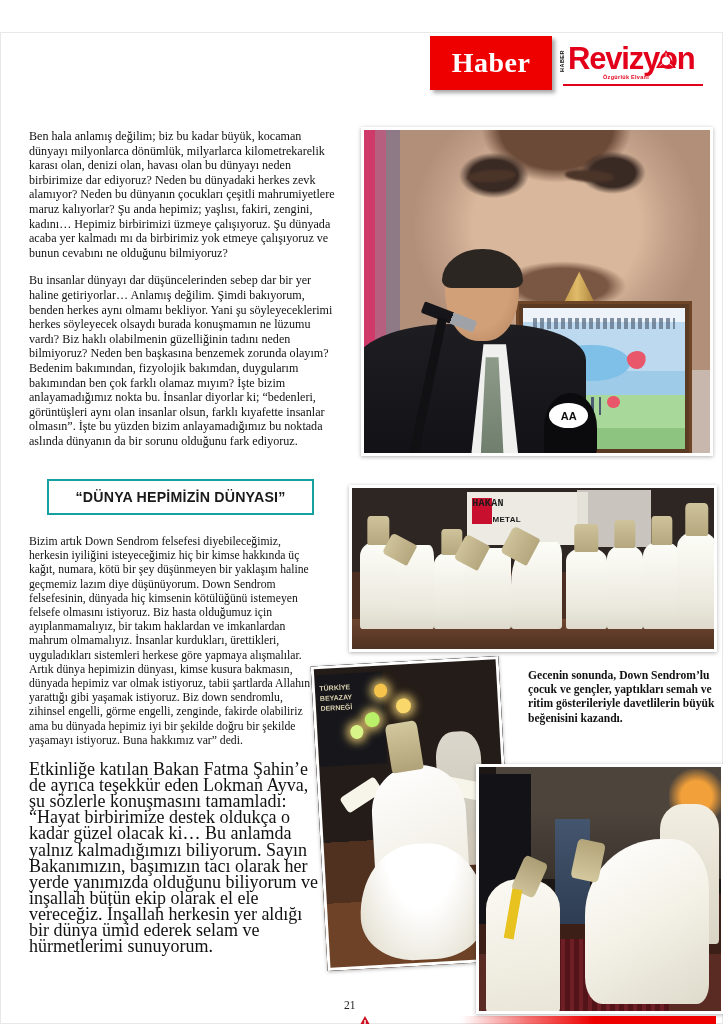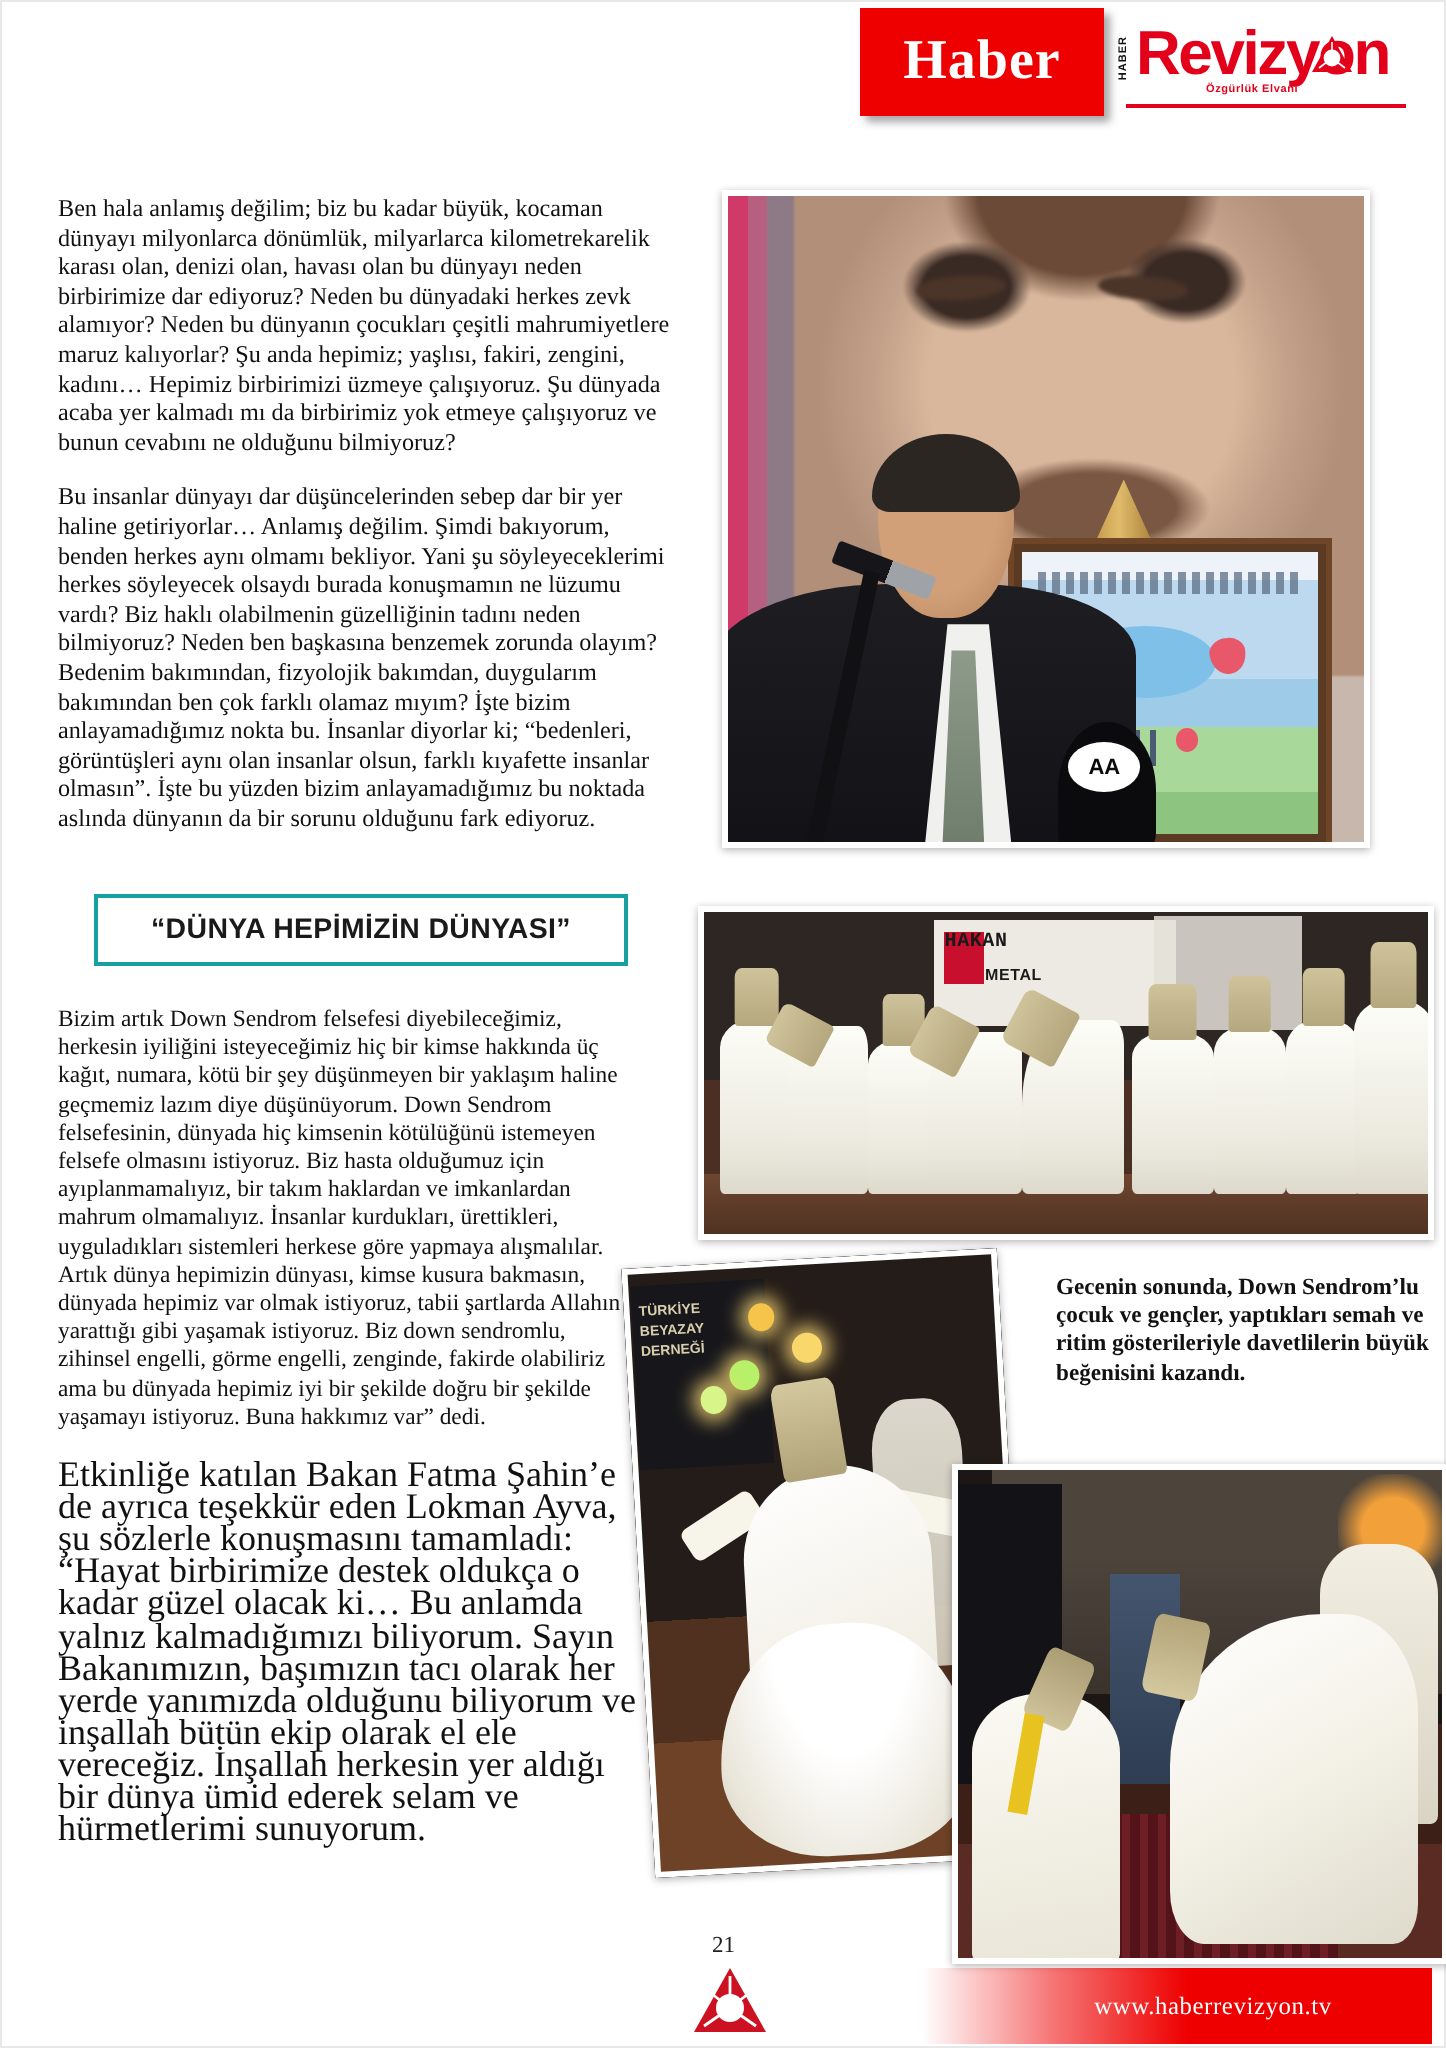--- a/index.html
+++ b/index.html
@@ -11,20 +11,21 @@
     font-family: "Liberation Serif", serif;
     overflow: hidden;
     position: relative;
   }
 
   .page {
     position: absolute;
     inset: 0;
     background: #ffffff;
     border: 1px solid #e8e8e8;
+    margin-top: 32px;
   }
 
   
   .header {
     position: absolute;
     top: 0; left: 0; right: 0;
     height: 72px;
   }
   .haber-box {
     position: absolute;
@@ -135,21 +136,21 @@
     box-shadow: 0 1px 4px rgba(0,0,0,0.30);
   }
   .photo .frame {
     position: absolute; inset: 0;
     border: 3px solid #ffffff;
     z-index: 40;
     pointer-events: none;
   }
 
   
-  #photo-speaker { left: 360px; top: 94px; width: 324px; height: 329px; }
+  #photo-speaker { left: 360px; top: 94px; width: 352px; height: 329px; }
   .ph1-wall {
     position: absolute; inset: 0;
     background:
       linear-gradient(90deg,#cf3a6b 0 4%, #b75f7e 4% 7%, #8d7a86 7% 12%, #c8b7ac 12% 100%);
   }
   .ph1-portrait {
     position: absolute; left: 11%; top: -6%; width: 89%; height: 80%;
     background:
       radial-gradient(ellipse 18% 14% at 30% 26%, #3a2a24 0 42%, rgba(58,42,36,0) 62%),
       radial-gradient(ellipse 17% 13% at 68% 25%, #3a2a24 0 42%, rgba(58,42,36,0) 62%),
@@ -414,21 +415,21 @@
     font-family: "Liberation Serif", serif;
     font-weight: 700;
     font-size: 11.6px;
     line-height: 14.2px;
     color: #111111;
   }
 
   
   .page-number {
     position: absolute;
-    left: 355px; top: 966px;
+    left: 343px; top: 966px;
     font-family: "Liberation Serif", serif;
     font-size: 11.5px;
     color: #222222;
   }
   .footer-mark {
     position: absolute;
     left: 345px; top: 982px;
     width: 38px; height: 34px;
   }
   .url-bar {

